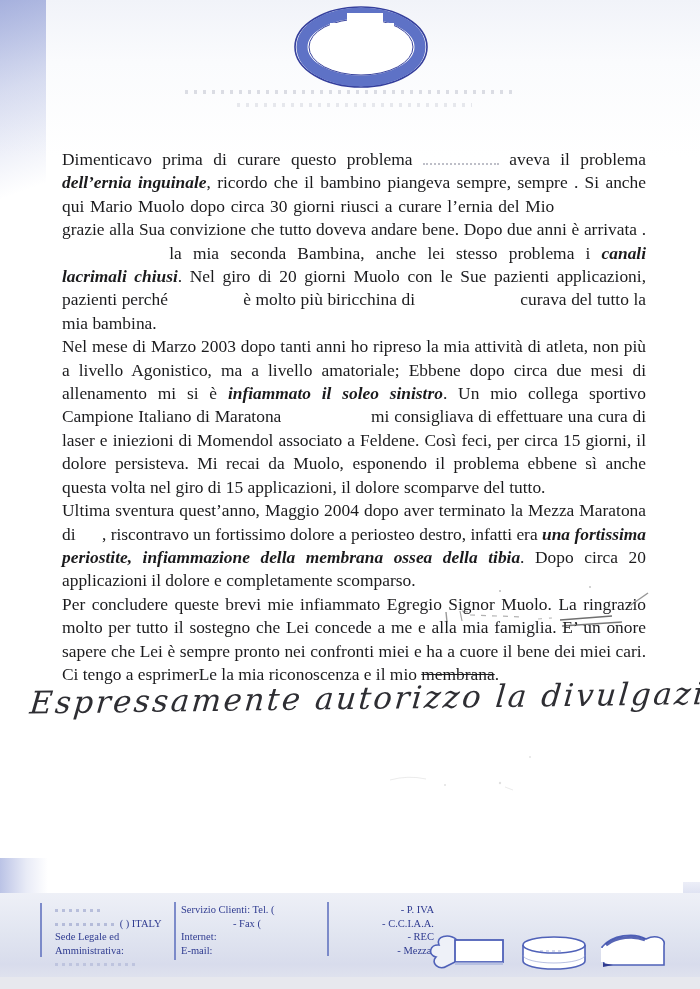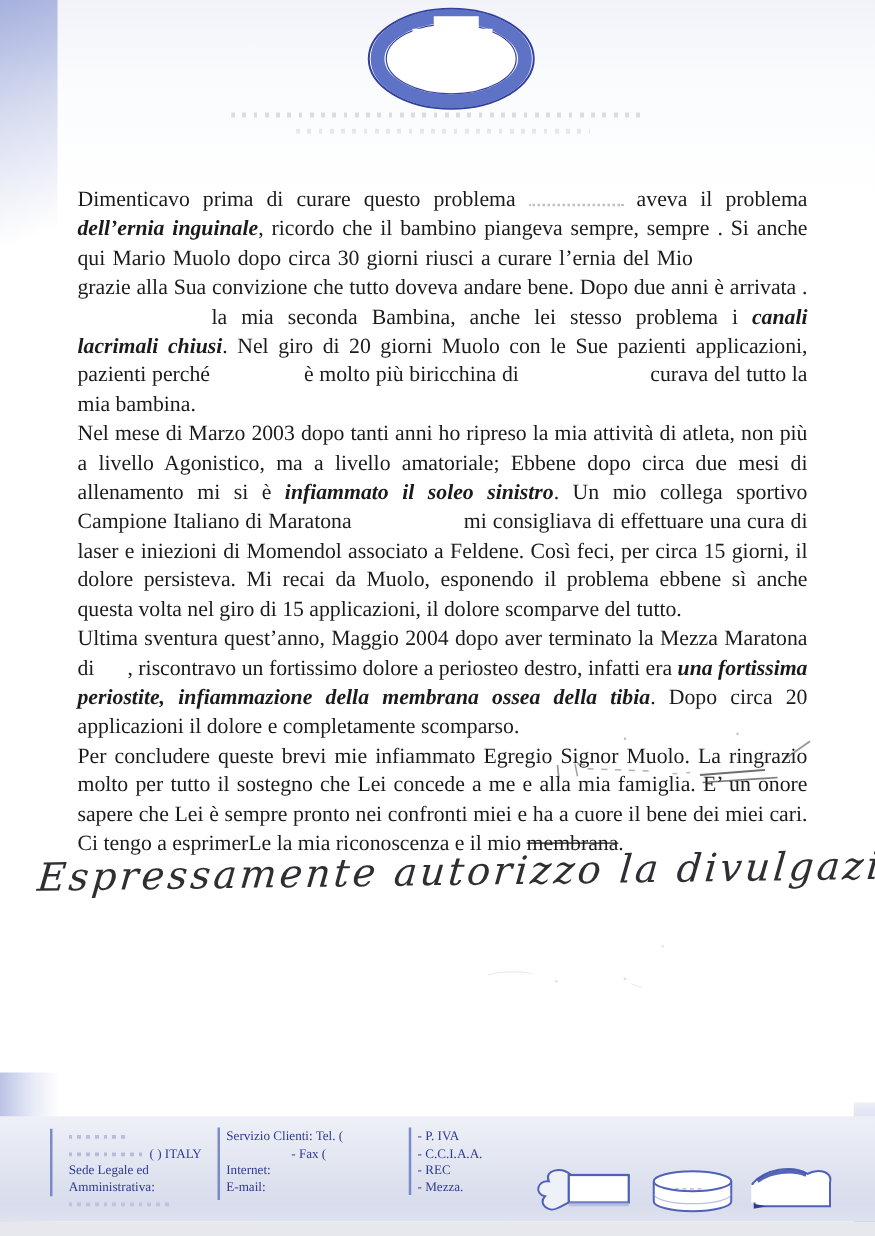--- a/index.html
+++ b/index.html
@@ -71,21 +71,21 @@
     position:absolute;left:0;top:977px;width:700px;height:12px;
     background:#e7e8ee;
   }
   .vrule{position:absolute;width:2px;background:#6a7ac2;opacity:.85;}
   .vr1{left:40px;top:10px;height:54px;}
   .vr2{left:174px;top:9px;height:58px;}
   .vr3{left:327px;top:9px;height:54px;}
   .fcol{position:absolute;top:10px;}
   .fcol1{left:55px;width:115px;}
   .fcol2{left:181px;width:140px;}
-  .fcol3{left:334px;width:100px;}
+  .fcol3{left:334px;width:100px;text-align:right;}
   .fdash{
     display:inline-block;height:3px;opacity:.5;vertical-align:middle;
     background:repeating-linear-gradient(90deg,rgba(70,85,160,.6) 0 3px,rgba(70,85,160,0) 3px 7px);
   }
   .fax-line{padding-left:52px;}
   .footer-logos{position:absolute;left:425px;top:38px;width:245px;height:42px;}
 </style>
 </head>
 <body>
 

